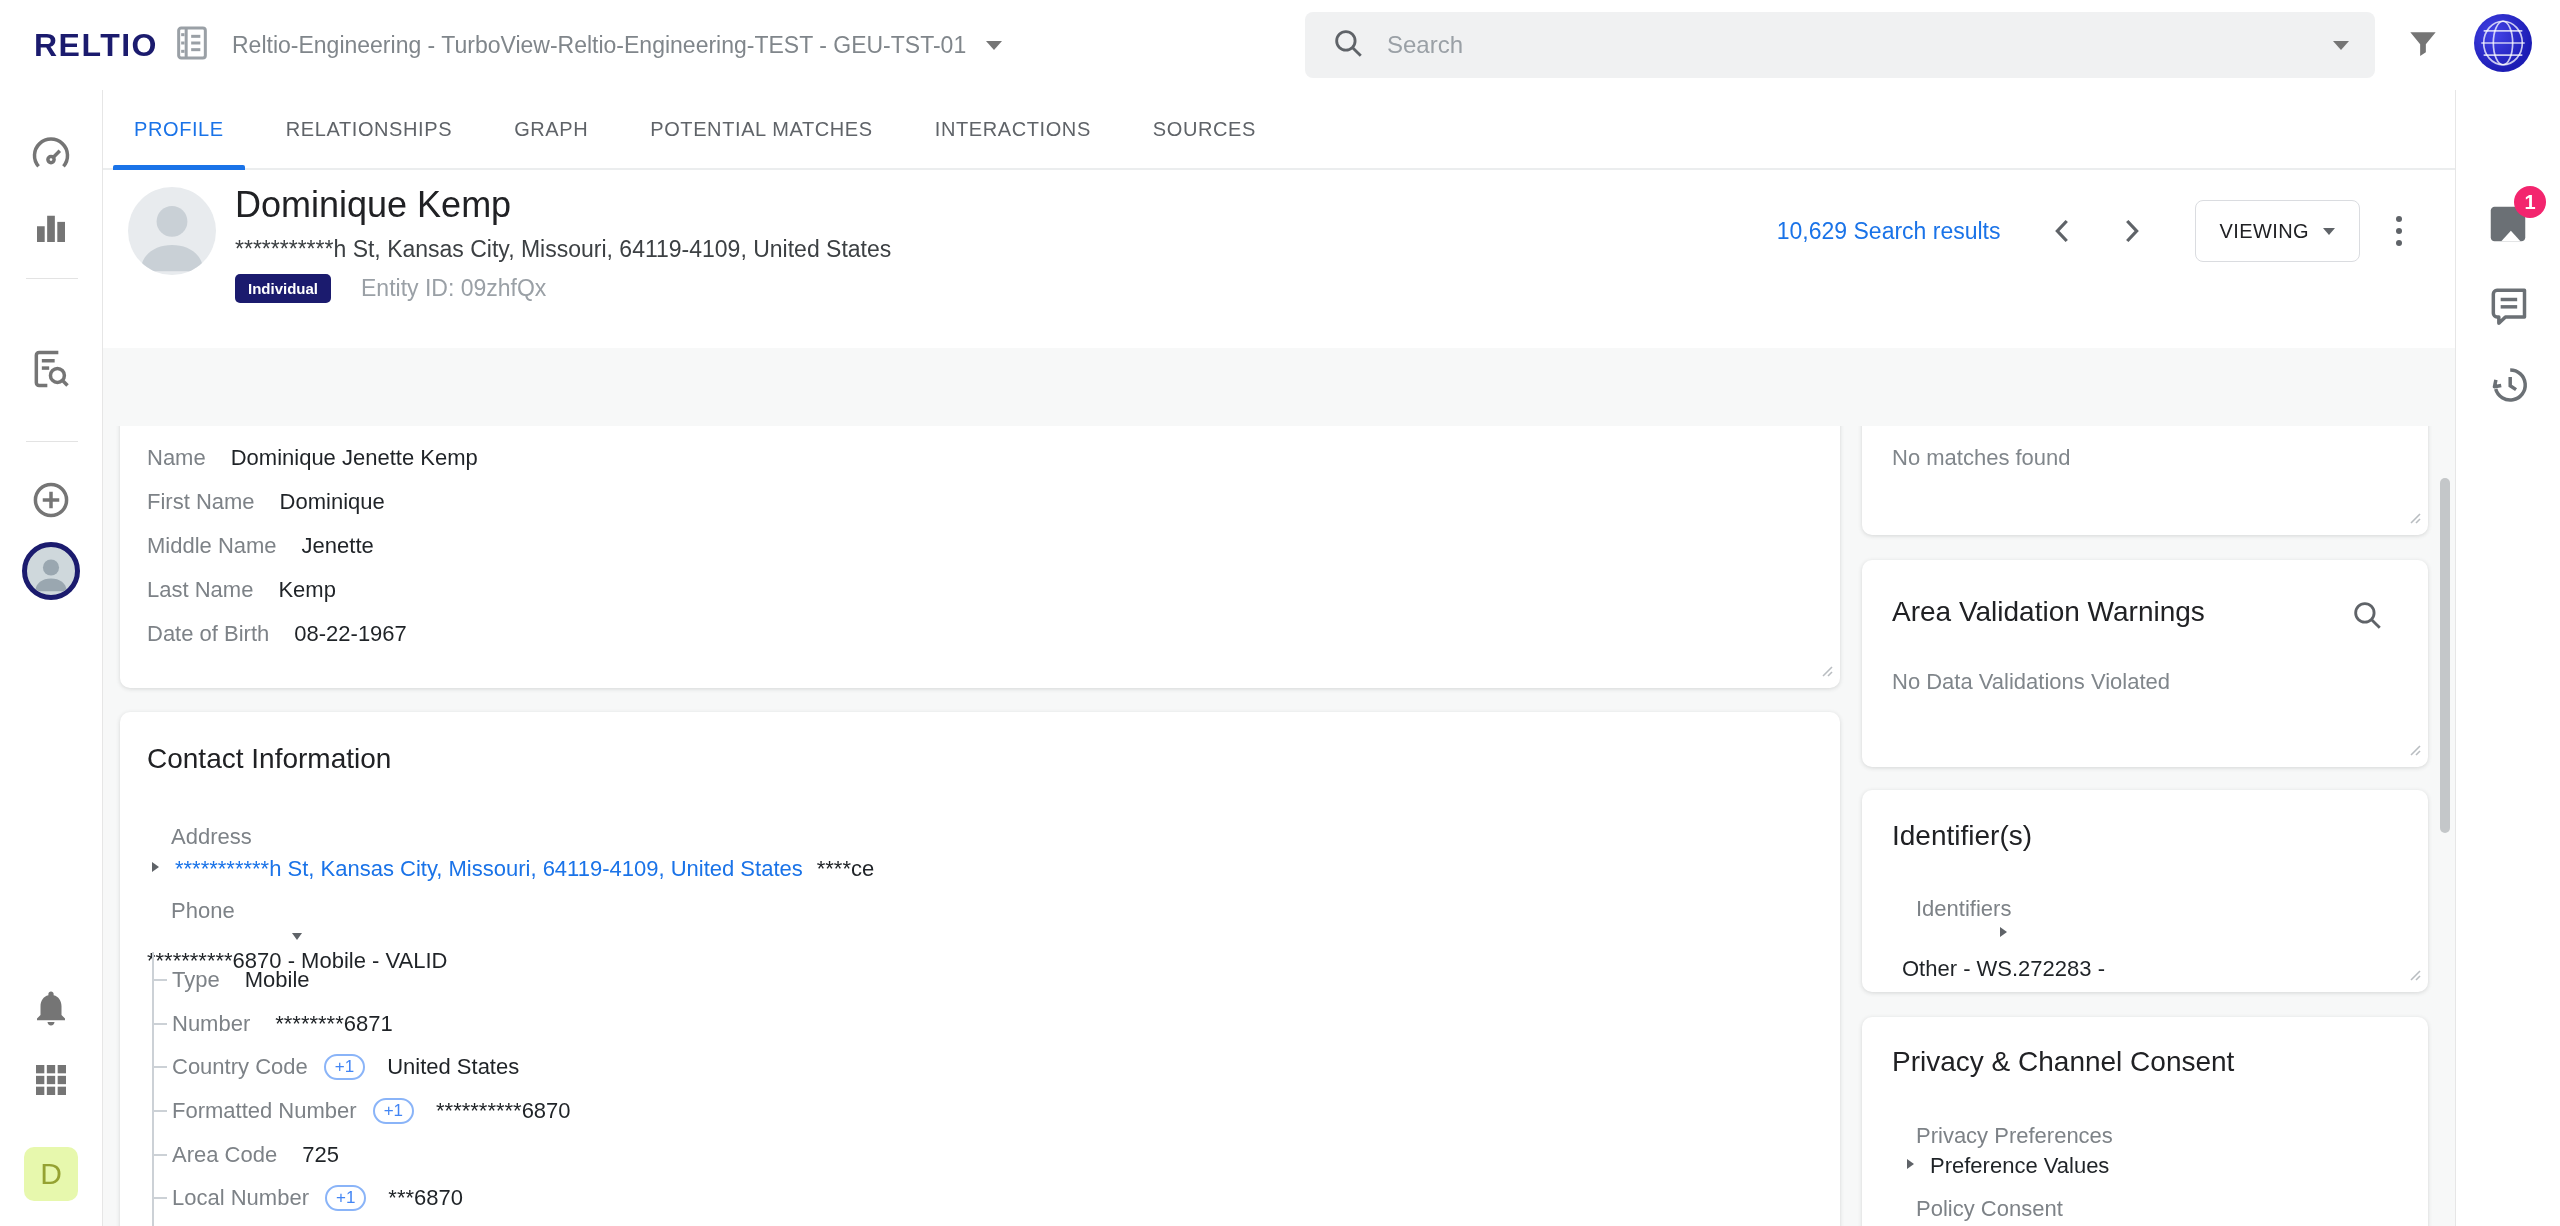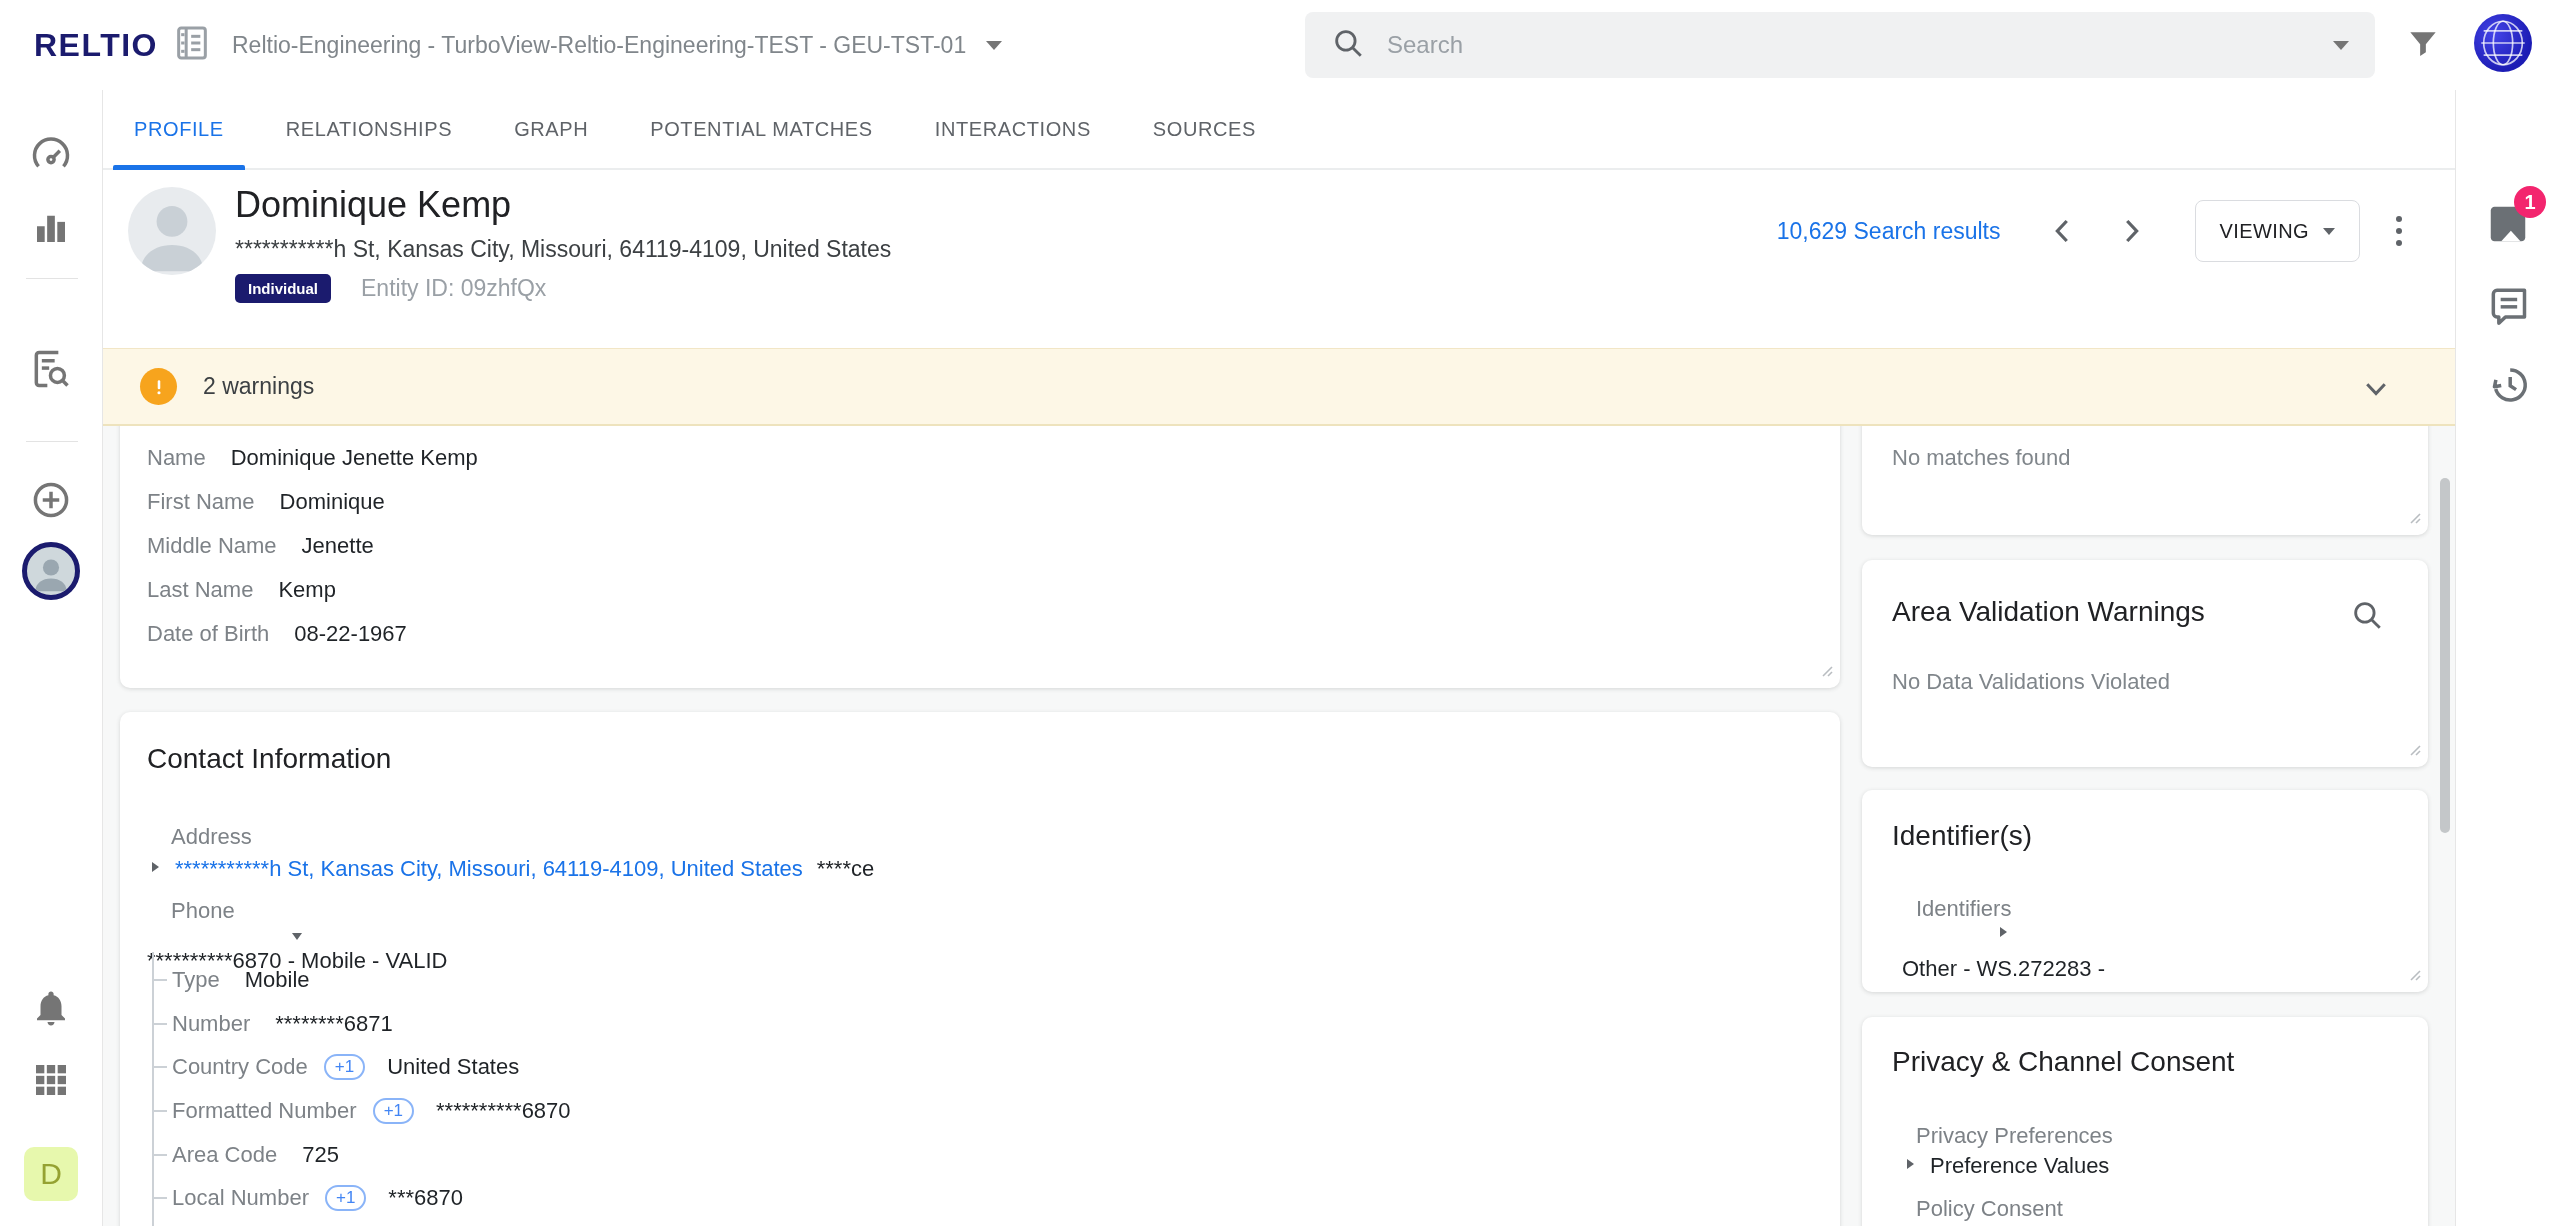--- a/index.html
+++ b/index.html
@@ -272,34 +272,20 @@
           <span class="caret-down" style="border-top-color:#5f6368; border-left-width:6px; border-right-width:6px; border-top-width:7px;"></span>
         </div>
         <div class="dots" style="margin-left:28px">
             <i></i>
             <i></i>
             <i></i>
           </div>
       </div>
     </section>
 
-    <section class="warnbar">
-      <span class="warn-circle">
-        <svg width="22" height="22" viewBox="0 0 24 24" fill="#fff">
-            <rect x="10.6" y="4.5" width="2.8" height="10" rx="1.4"></rect>
-            <circle cx="12" cy="18.2" r="1.7"></circle>
-          </svg>
-      </span>
-      <span class="warn-text">2 warnings</span>
-      <span class="warn-chev">
-        <svg width="30" height="30" viewBox="0 0 24 24" fill="none" stroke="#5f6368" stroke-width="2.4">
-            <polyline points="5 9 12 16.5 19 9"></polyline>
-          </svg>
-      </span>
-    </section>
 
     <section class="scrollarea">
 
       <div class="card" style="left:17px; top:-20px; width:1720px; height:282px; padding:30px 27px 0 27px;">
         <div class="frow">
           <span class="flabel">Name</span>
           <span class="fvalue">Dominique Jenette Kemp</span>
         </div>
         <div class="frow">
           <span class="flabel">First Name</span>

